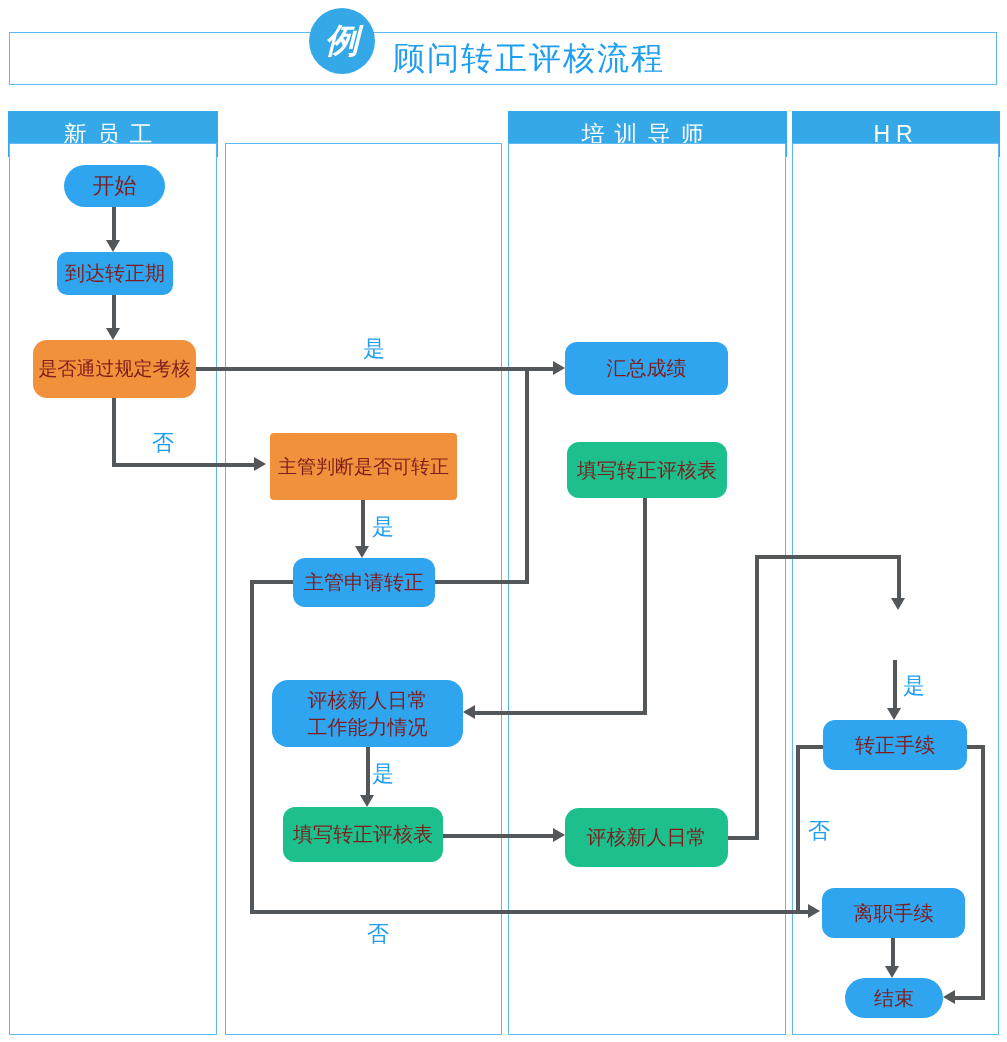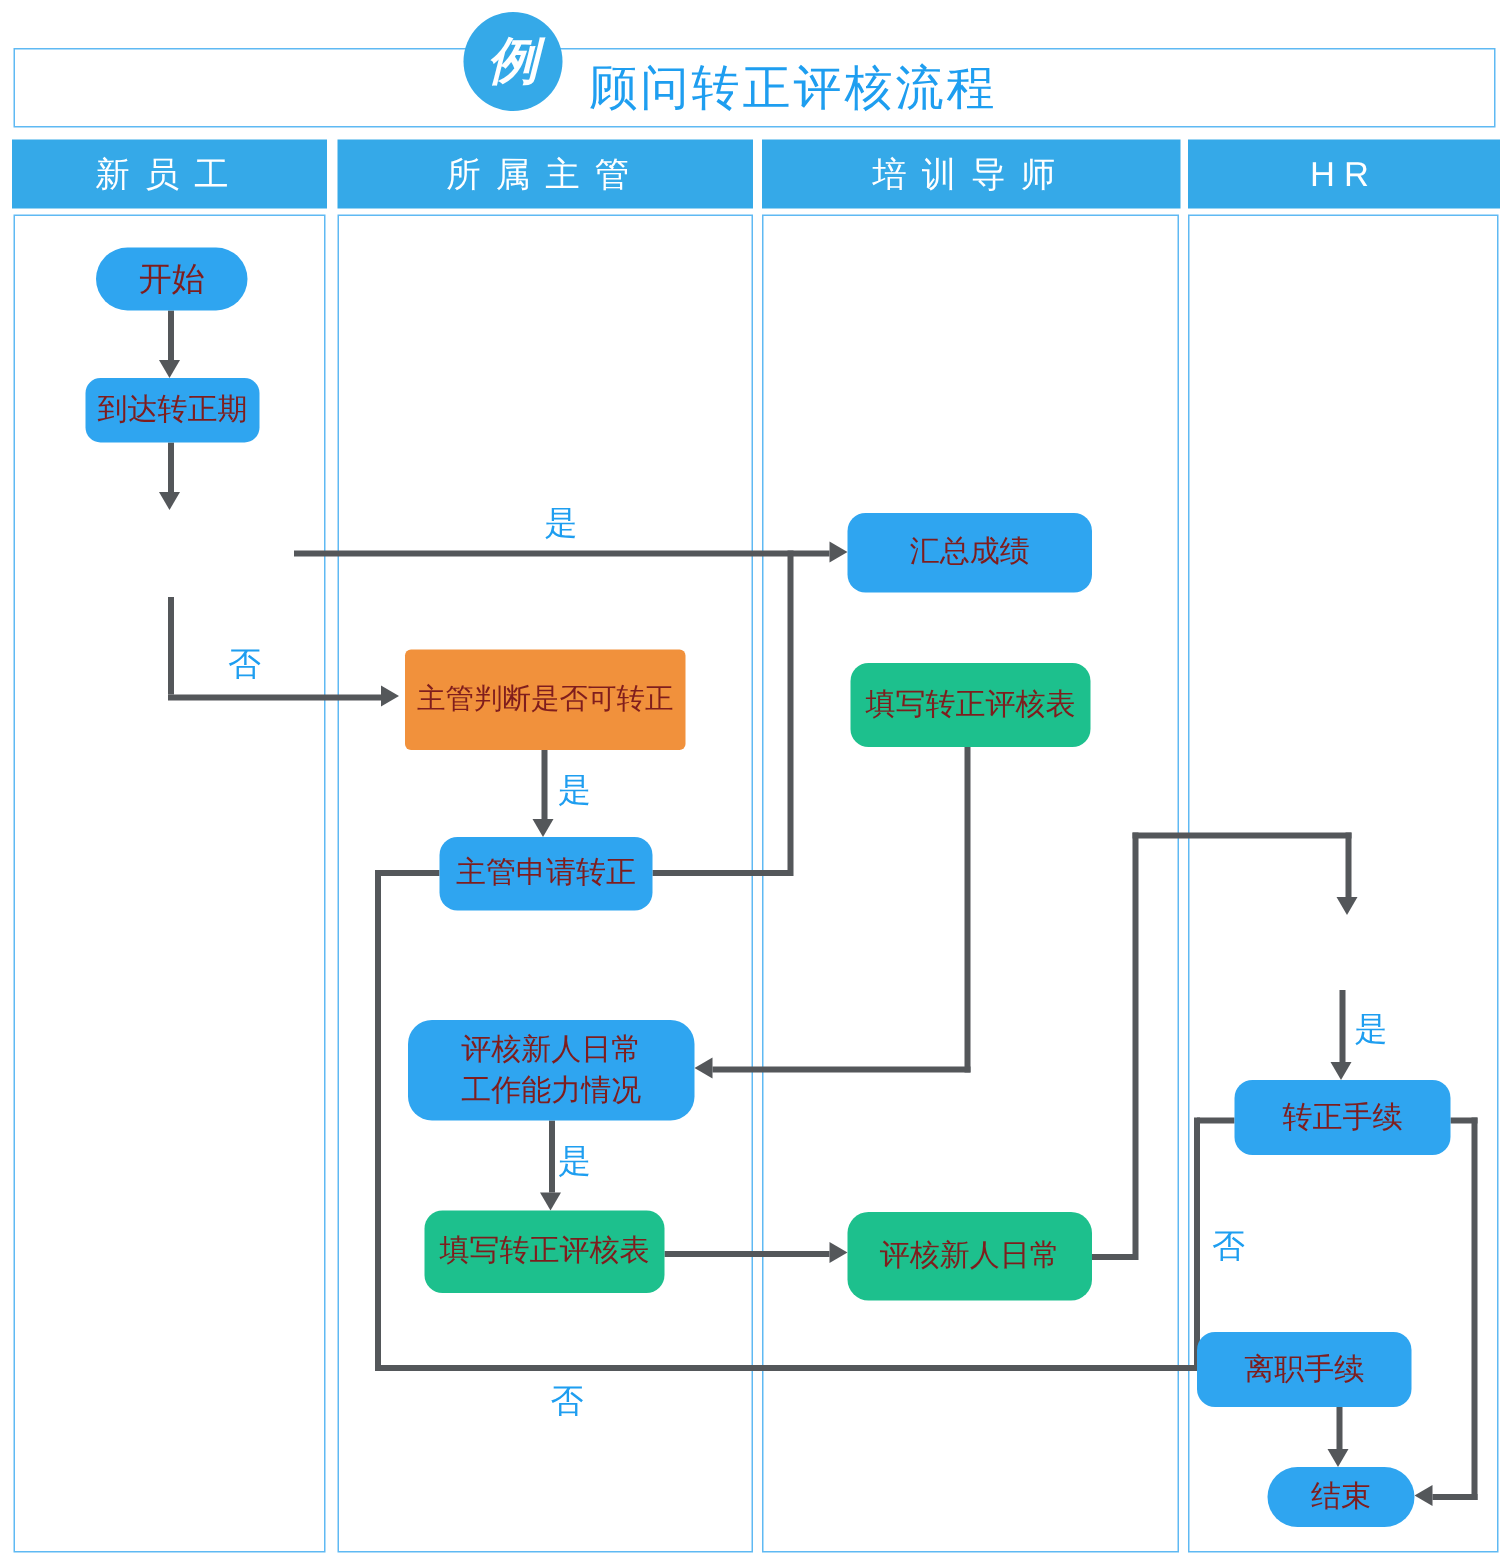--- a/index.html
+++ b/index.html
@@ -12,21 +12,21 @@
 
   
   .title-box{position:absolute;left:9px;top:32px;width:988px;height:53px;border:1px solid var(--border);background:#fff}
   .badge{position:absolute;left:309px;top:8px;width:66px;height:66px;border-radius:50%;
          background:var(--headerblue);color:#fff;font-size:34px;font-weight:bold;
          display:flex;align-items:center;justify-content:center;font-style:italic}
   .title-text{position:absolute;left:393px;top:32px;height:53px;line-height:53px;
               color:var(--labeltext);font-size:32px;font-weight:normal;letter-spacing:2px}
 
   
-  .lane-header{position:absolute;top:93px;height:46px;background:var(--headerblue);color:#fff;
+  .lane-header{position:absolute;top:111px;height:46px;background:var(--headerblue);color:#fff;
                font-size:23px;letter-spacing:10px;display:flex;align-items:center;justify-content:center;
                }
   .lane-body{position:absolute;top:143px;height:892px;border:1px solid var(--border);background:#fff}
 
   
   .node{position:absolute;color:#7f1d1d;font-weight:normal;display:flex;flex-direction:column;
         align-items:center;justify-content:center;text-align:right;line-height:1.35}
   .n-blue{background:var(--blue)} .n-orange{background:var(--orange)} .n-green{background:var(--green)}
 
   
@@ -41,21 +41,20 @@
 </head>
 <body>
 
 <div class="stage">
 
   <div class="title-box"></div>
   <div class="badge">例</div>
   <div class="title-text">顾问转正评核流程</div>
 
   <div class="lane-header" style="left:8px;width:210px">新员工</div>
-  <div class="lane-header" style="left:225px;width:277px">所属主管</div>
   <div class="lane-header" style="left:508px;width:279px">培训导师</div>
   <div class="lane-header" style="left:792px;width:208px;letter-spacing:6px">HR</div>
 
   <div class="lane-body" style="left:9px;width:208px"></div>
   <div class="lane-body" style="left:225px;width:277px"></div>
   <div class="lane-body" style="left:508px;width:278px"></div>
   <div class="lane-body" style="left:792px;width:207px"></div>
 
   <div class="seg" style="left:112px;top:207px;width:4px;height:33px"></div>
   <div class="ar ar-d" style="left:106px;top:240px"></div>
@@ -114,27 +113,28 @@
   <div class="edge-label" style="left:363px;top:334px">是</div>
   <div class="edge-label" style="left:152px;top:428px">否</div>
   <div class="edge-label" style="left:372px;top:512px">是</div>
   <div class="edge-label" style="left:372px;top:759px">是</div>
   <div class="edge-label" style="left:903px;top:671px">是</div>
   <div class="edge-label" style="left:808px;top:816px">否</div>
   <div class="edge-label" style="left:367px;top:919px">否</div>
 
   <div class="node n-blue" style="left:64px;top:165px;width:101px;height:42px;border-radius:21px;font-size:22px">开始</div>
   <div class="node n-blue" style="left:57px;top:252px;width:116px;height:43px;border-radius:10px;font-size:20px">到达转正期</div>
+  <div class="node n-orange" style="left:33px;top:340px;width:163px;height:58px;border-radius:14px;font-size:19px">是否通过规定考核</div>
   <div class="node n-orange" style="left:270px;top:433px;width:187px;height:67px;border-radius:4px;font-size:19px">主管判断是否可转正</div>
   <div class="node n-blue" style="left:293px;top:558px;width:142px;height:49px;border-radius:12px;font-size:20px">主管申请转正</div>
   <div class="node n-blue" style="left:272px;top:680px;width:191px;height:67px;border-radius:16px;font-size:20px">
     <span>评核新人日常</span>
     <span>工作能力情况</span>
   </div>
   <div class="node n-green" style="left:283px;top:807px;width:160px;height:55px;border-radius:12px;font-size:20px">填写转正评核表</div>
   <div class="node n-blue" style="left:565px;top:342px;width:163px;height:53px;border-radius:12px;font-size:20px">汇总成绩</div>
   <div class="node n-green" style="left:567px;top:442px;width:160px;height:56px;border-radius:12px;font-size:20px">填写转正评核表</div>
   <div class="node n-green" style="left:565px;top:808px;width:163px;height:59px;border-radius:14px;font-size:20px">评核新人日常</div>
   <div class="node n-blue" style="left:823px;top:720px;width:144px;height:50px;border-radius:12px;font-size:20px">转正手续</div>
-  <div class="node n-blue" style="left:798px;top:888px;width:143px;height:50px;border-radius:12px;font-size:20px">离职手续</div>
+  <div class="node n-blue" style="left:822px;top:888px;width:143px;height:50px;border-radius:12px;font-size:20px">离职手续</div>
   <div class="node n-blue" style="left:845px;top:978px;width:98px;height:40px;border-radius:20px;font-size:20px">结束</div>
 
 </div>
 
 </body></html>

